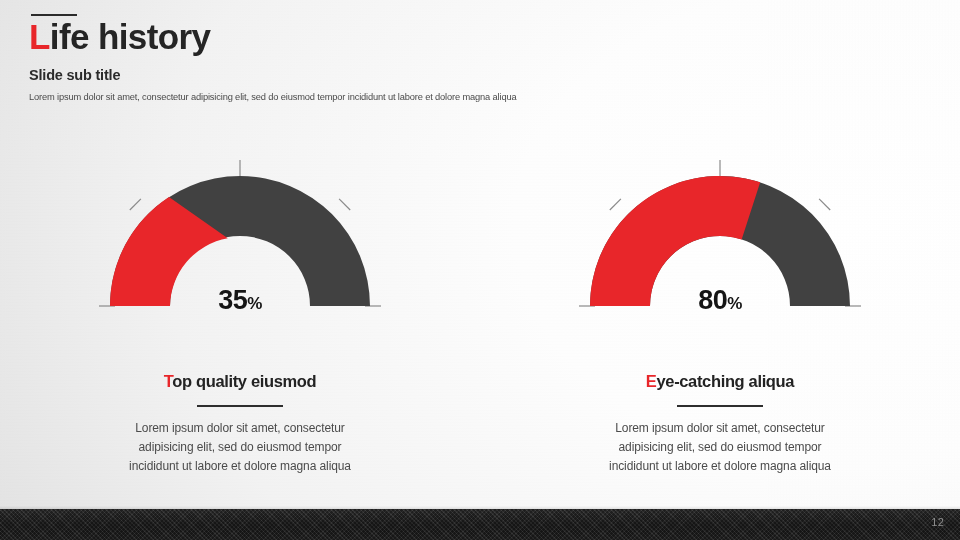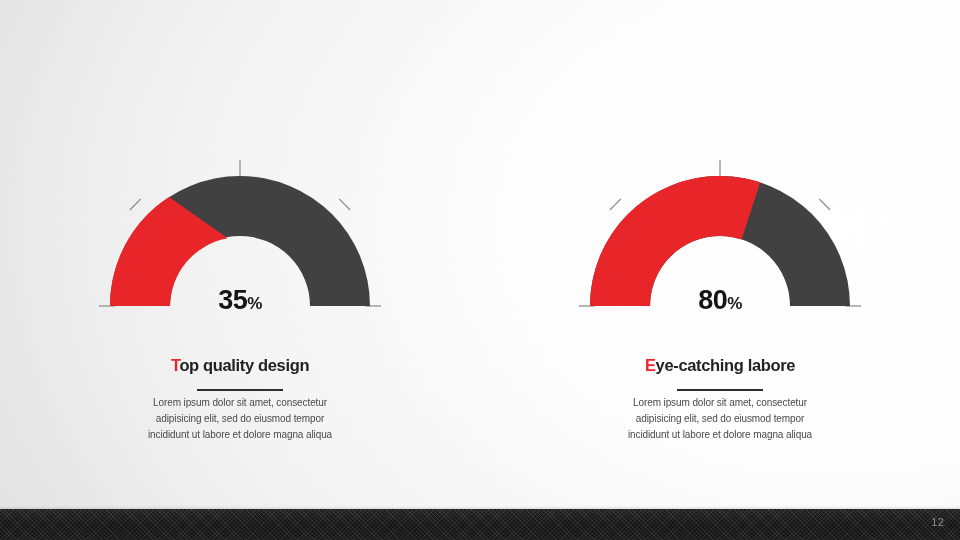--- a/index.html
+++ b/index.html
@@ -79,20 +79,21 @@
     left: 0;
     top: 148px;
     width: 960px;
     display: flex;
   }
   .gauge-block {
     width: 480px;
     display: flex;
     flex-direction: column;
     align-items: center;
+    gap: 16px;
   }
   .gauge-wrap {
     position: relative;
     width: 310px;
     height: 172px;
   }
   .gauge-svg {
     display: block;
     width: 310px;
     height: 172px;
@@ -128,22 +129,22 @@
     white-space: nowrap;
   }
   .caption-title .accent { color: #E8262A; }
   .caption-rule {
     width: 86px;
     height: 1.6px;
     background: #2e2e2e;
     margin: 14px auto 0 auto;
   }
   .caption-body {
-    margin-top: 4px;
-    font-size: 10px;
+    margin-top: 12px;
+    font-size: 12px;
     color: #4b4b4b;
     line-height: 1.62;
     letter-spacing: -0.1px;
   }
 
   
   .footer {
     position: absolute;
     left: 0;
     bottom: 0;
@@ -171,20 +172,26 @@
     font-size: 11px;
     color: #8e8e8e;
     letter-spacing: 0.2px;
   }
 </style>
 </head>
 <body>
 
 <div class="slide">
 
+  <div class="header">
+    <div class="title-rule"></div>
+    <div class="page-title"><span class="accent">L</span><span>ife history</span></div>
+    <div class="sub-title">Slide sub title</div>
+    <div class="intro-text">Lorem ipsum dolor sit amet, consectetur adipisicing elit, sed do eiusmod tempor incididunt ut labore et dolore magna aliqua</div>
+  </div>
 
   <div class="gauges">
 
     <div class="gauge-block">
       <div class="gauge-wrap">
         <svg class="gauge-svg" viewBox="0 0 310 172">
 
           <g stroke="#8a8a8a" stroke-width="1.2">
             <line x1="14" y1="158" x2="30" y2="158"></line>
             <line x1="44.8" y1="62.0" x2="55.9" y2="50.9"></line>
@@ -193,21 +200,21 @@
             <line x1="280" y1="158" x2="296" y2="158"></line>
           </g>
 
           <path d="M 25 158 A 130 130 0 0 1 285 158 L 225 158 A 70 70 0 0 0 85 158 Z" fill="#414141"></path>
 
           <path d="M 25 158 A 130 130 0 0 1 83.98 48.93 L 142.76 90.27 A 70 70 0 0 0 85 158 Z" fill="#E8262A"></path>
         </svg>
         <div class="gauge-value"><span>35</span><span class="pct">%</span></div>
       </div>
       <div class="caption">
-        <div class="caption-title"><span class="accent">T</span><span>op quality design</span></div>
+        <div class="caption-title"><span class="accent">T</span><span>op quality eiusmod</span></div>
         <div class="caption-rule"></div>
         <div class="caption-body">
           <div>Lorem ipsum dolor sit amet, consectetur</div>
           <div>adipisicing elit, sed do eiusmod tempor</div>
           <div>incididunt ut labore et dolore magna aliqua</div>
         </div>
       </div>
     </div>
 
     <div class="gauge-block">
@@ -220,21 +227,21 @@
             <line x1="254.1" y1="50.9" x2="265.2" y2="62.0"></line>
             <line x1="280" y1="158" x2="296" y2="158"></line>
           </g>
           <path d="M 25 158 A 130 130 0 0 1 285 158 L 225 158 A 70 70 0 0 0 85 158 Z" fill="#414141"></path>
 
           <path d="M 25 158 A 130 130 0 0 1 195.18 34.35 L 176.64 91.44 A 70 70 0 0 0 85 158 Z" fill="#E8262A"></path>
         </svg>
         <div class="gauge-value"><span>80</span><span class="pct">%</span></div>
       </div>
       <div class="caption">
-        <div class="caption-title"><span class="accent">E</span><span>ye-catching labore</span></div>
+        <div class="caption-title"><span class="accent">E</span><span>ye-catching aliqua</span></div>
         <div class="caption-rule"></div>
         <div class="caption-body">
           <div>Lorem ipsum dolor sit amet, consectetur</div>
           <div>adipisicing elit, sed do eiusmod tempor</div>
           <div>incididunt ut labore et dolore magna aliqua</div>
         </div>
       </div>
     </div>
 
   </div>

